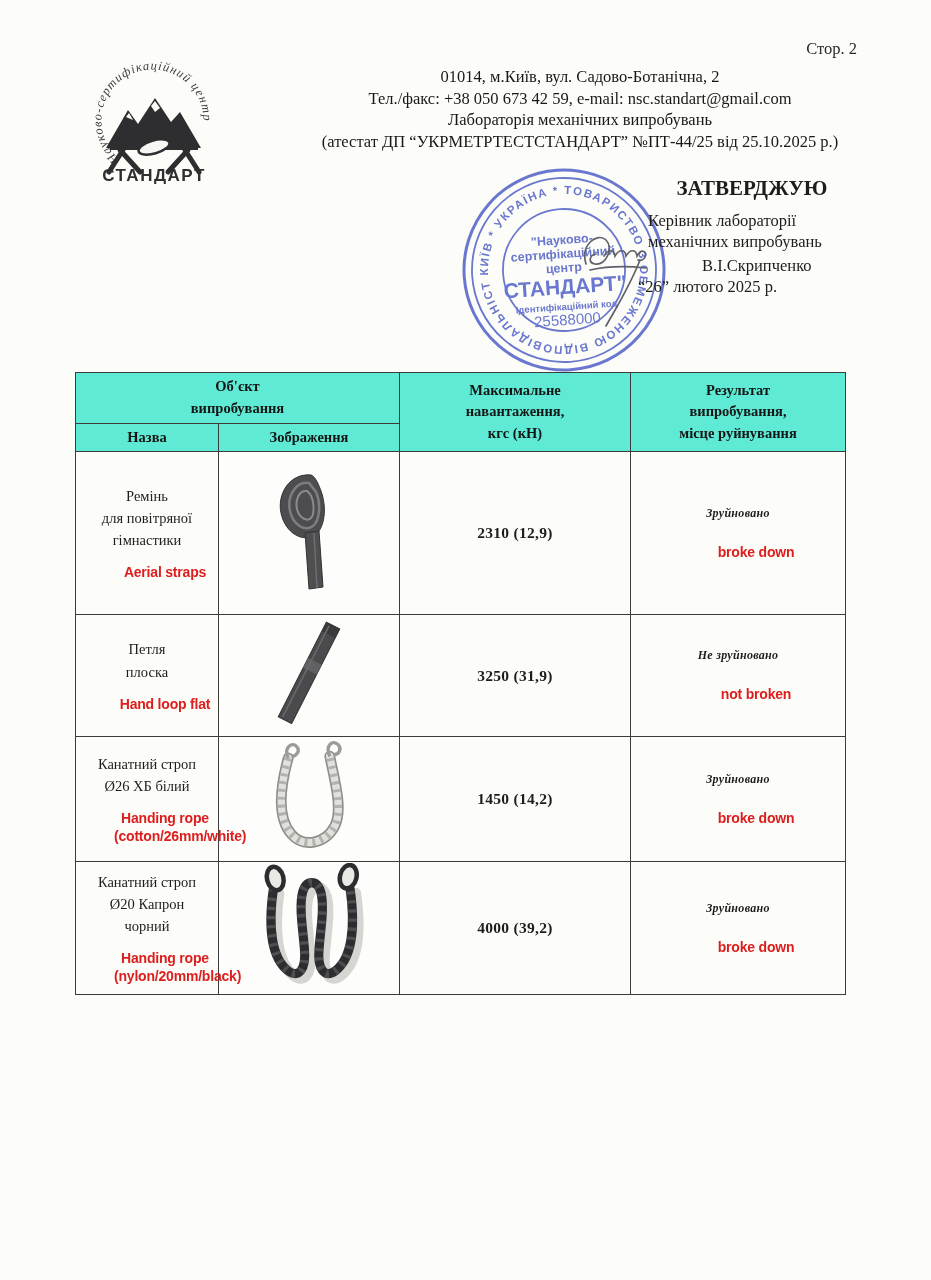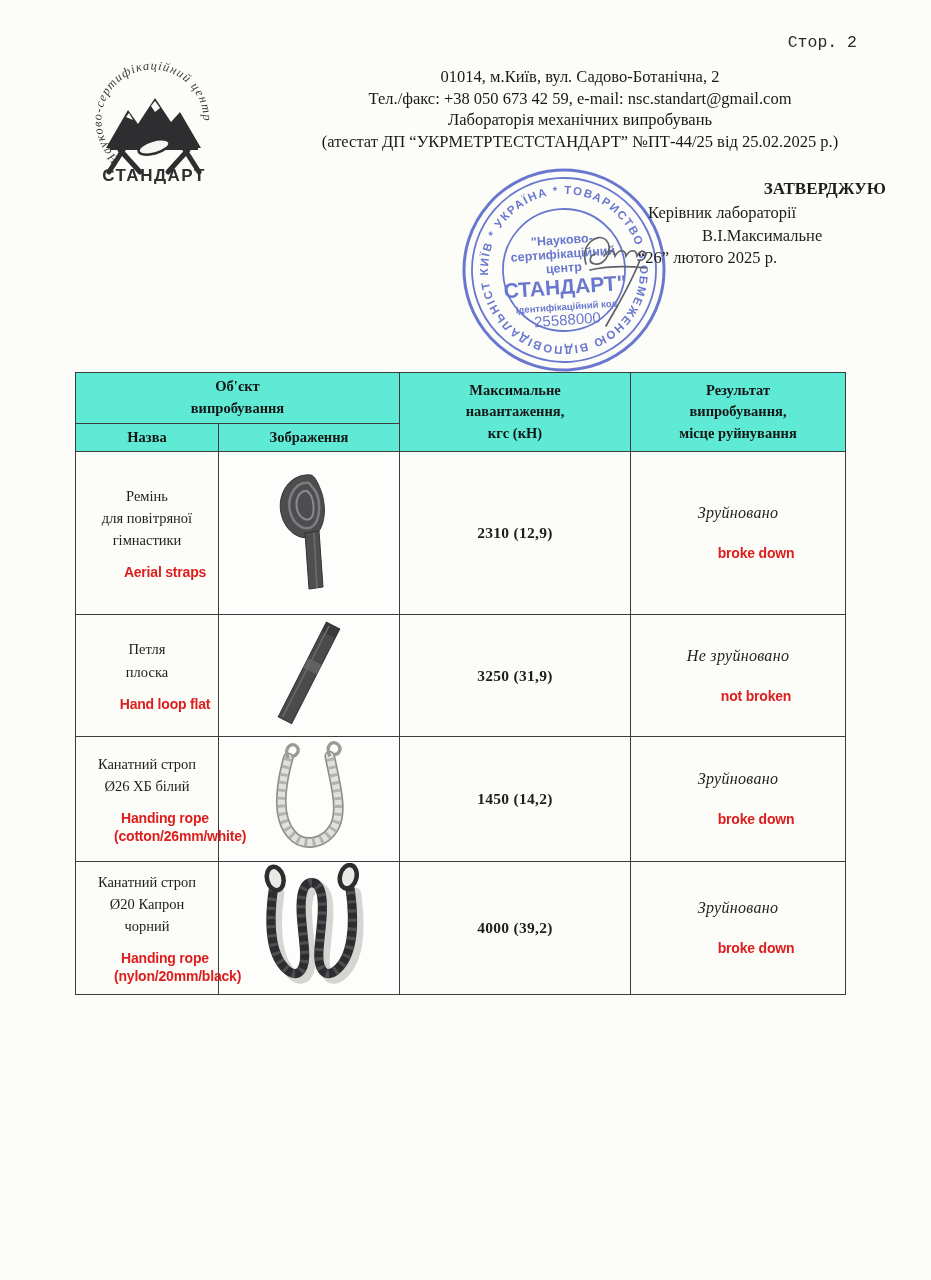--- a/index.html
+++ b/index.html
@@ -1,49 +1,49 @@
 <!DOCTYPE html>
 <html><head>
 <meta charset="utf-8">
 <style>
   html,body { margin:0; padding:0; background:#e9e9e6; }
   .page {
     position:relative; width:931px; height:1280px; margin:0 auto;
     background:#fcfcf8; overflow:hidden;
     font-family:"Liberation Serif", serif; color:#1d1d1d;
   }
-  .pageno { position:absolute; top:33px; right:74px; font-size:16.5px; color:#2a2a2a;font-family:Liberation Mono, monospace; }
+  .pageno { position:absolute; top:39px; right:74px; font-size:16.5px; color:#2a2a2a; }
 
   
   .head { position:absolute; left:268px; top:66px; width:624px; text-align:center; line-height:21.5px; font-size:16.5px; color:#181818; }
   .head .company { font-weight:700; font-size:17.5px; margin-bottom:1px; }
 
   
   .approve { position:absolute; left:618px; top:178px; width:268px; font-size:16.5px; line-height:21.5px; }
-  .approve .title { text-align:right; font-weight:700; font-size:17px; margin-bottom:2px; }
+  .approve .title { text-align:center; font-weight:700; font-size:21px; margin-bottom:10px; }
   .approve .ln { padding-left:30px; }
   .approve .signline { padding-left:84px; margin-top:2px; }
   .approve .date { padding-left:20px; }
 
   .logo-wrap { position:absolute; left:76px; top:60px; width:162px; height:124px; }
   .stamp-wrap { position:absolute; left:458px; top:164px; width:212px; height:212px; }
   .sign-wrap { position:absolute; left:576px; top:228px; width:132px; height:104px; pointer-events:none; }
 
   
   table.results { position:absolute; left:75px; top:372px; width:770px; border-collapse:collapse; table-layout:fixed; }
   table.results th, table.results td { border:1.5px solid #3c3c3c; vertical-align:middle; }
   thead th { background:#5eead4; font-weight:700; font-size:14.5px; line-height:1.5; padding:3px 4px; text-align:center; color:#151515; }
   tr.hr1 { height:48px; } tr.hr2 { height:24px; }
   tr.row1 { height:163px; } tr.row2 { height:122px; } tr.row3 { height:125px; } tr.row4 { height:133px; }
   .ml { white-space:pre-line; }
   td.name { text-align:center; font-size:14.5px; line-height:1.52; padding:4px 2px; }
   td.img  { text-align:center; padding:0; background:#fdfdfb; }
   td.load { text-align:center; font-weight:700; font-size:15.5px; letter-spacing:.3px; }
   td.res  { text-align:center; }
-  .resua  { font-weight:400; font-style:italic; font-size:16px; letter-spacing:.3px; }
+  .resua  { font-weight:700; font-style:italic; font-size:12px; letter-spacing:.3px; }
   .en { color:#dc1e1e; font-family:"Liberation Sans", sans-serif; font-weight:700; font-size:14px; line-height:1.32; letter-spacing:-0.2px;margin-left:36px; }
   td.name .en { margin-top:12px; }
   td.res  .en { margin-top:22px; }
 
   svg text { font-family:"Liberation Sans", sans-serif; }
   .logo-arc { font-family:"Liberation Serif", serif; }
 </style>
 </head>
 <body>
 
@@ -71,21 +71,21 @@
       </g>
       <ellipse cx="78" cy="87" rx="16" ry="6.5" fill="#f6f6f2" stroke="#2e2e30" stroke-width="2.5" transform="rotate(-16 78 87)"></ellipse>
       <text x="78" y="121" text-anchor="middle" font-size="17" font-weight="bold" letter-spacing="1.5" fill="#2f2f31">СТАНДАРТ</text>
     </svg>
   </div>
 
   <div class="head">
     <div>01014, м.Київ, вул. Садово-Ботанічна, 2</div>
     <div>Тел./факс: +38 050 673 42 59, e-mail: nsc.standart@gmail.com</div>
     <div>Лабораторія механічних випробувань</div>
-    <div>(атестат ДП “УКРМЕТРТЕСТСТАНДАРТ” №ПТ-44/25 від 25.02.2025 р.)</div>
+    <div>(атестат ДП “УКРМЕТРТЕСТСТАНДАРТ” №ПТ-44/25 від 25.10.2025 р.)</div>
   </div>
 
   <div class="stamp-wrap">
     <svg width="212" height="212" viewBox="0 0 212 212">
       <g transform="rotate(-4 106 106)" opacity="0.82">
         <circle cx="106" cy="106" r="100" fill="none" stroke="#4a5bc6" stroke-width="3"></circle>
         <circle cx="106" cy="106" r="92" fill="none" stroke="#4a5bc6" stroke-width="1.8"></circle>
         <circle cx="106" cy="106" r="61" fill="none" stroke="#4a5bc6" stroke-width="1.8"></circle>
         <defs>
           <path id="ringPath" d="M30,106 a76,76 0 1 1 152,0 a76,76 0 1 1 -152,0" fill="none"></path>
@@ -101,21 +101,22 @@
           <text x="106" y="146" font-size="9.5">Ідентифікаційний код</text>
           <text x="106" y="161" font-size="15" font-weight="normal">25588000</text>
         </g>
       </g>
     </svg>
   </div>
 
   <div class="approve">
     <div class="title">ЗАТВЕРДЖУЮ</div>
     <div class="ln">Керівник лабораторії</div>
-    <div class="signline"><span>В.І.Максимальне</span></div>
+    <div class="ln">механічних випробувань</div>
+    <div class="signline"><span>В.І.Скрипченко</span></div>
     <div class="date">“26” лютого 2025 р.</div>
   </div>
 
   <div class="sign-wrap">
     <svg width="132" height="104" viewBox="0 0 132 104">
       <g fill="none" stroke="#60606a" stroke-width="1.7" stroke-linecap="round">
         <path d="M10,36 C4,16 22,4 30,12 C38,20 30,38 19,36 C12,35 13,27 20,26"></path>
         <path d="M28,28 C32,21 38,21 39,28 C43,21 49,21 50,28 C54,21 60,21 61,28 C65,21 71,22 69,29 C68,32 64,33 62,32"></path>
         <path d="M14,42 C32,38 52,38 70,40"></path>
         <path d="M64,32 C54,58 40,80 30,98"></path>

